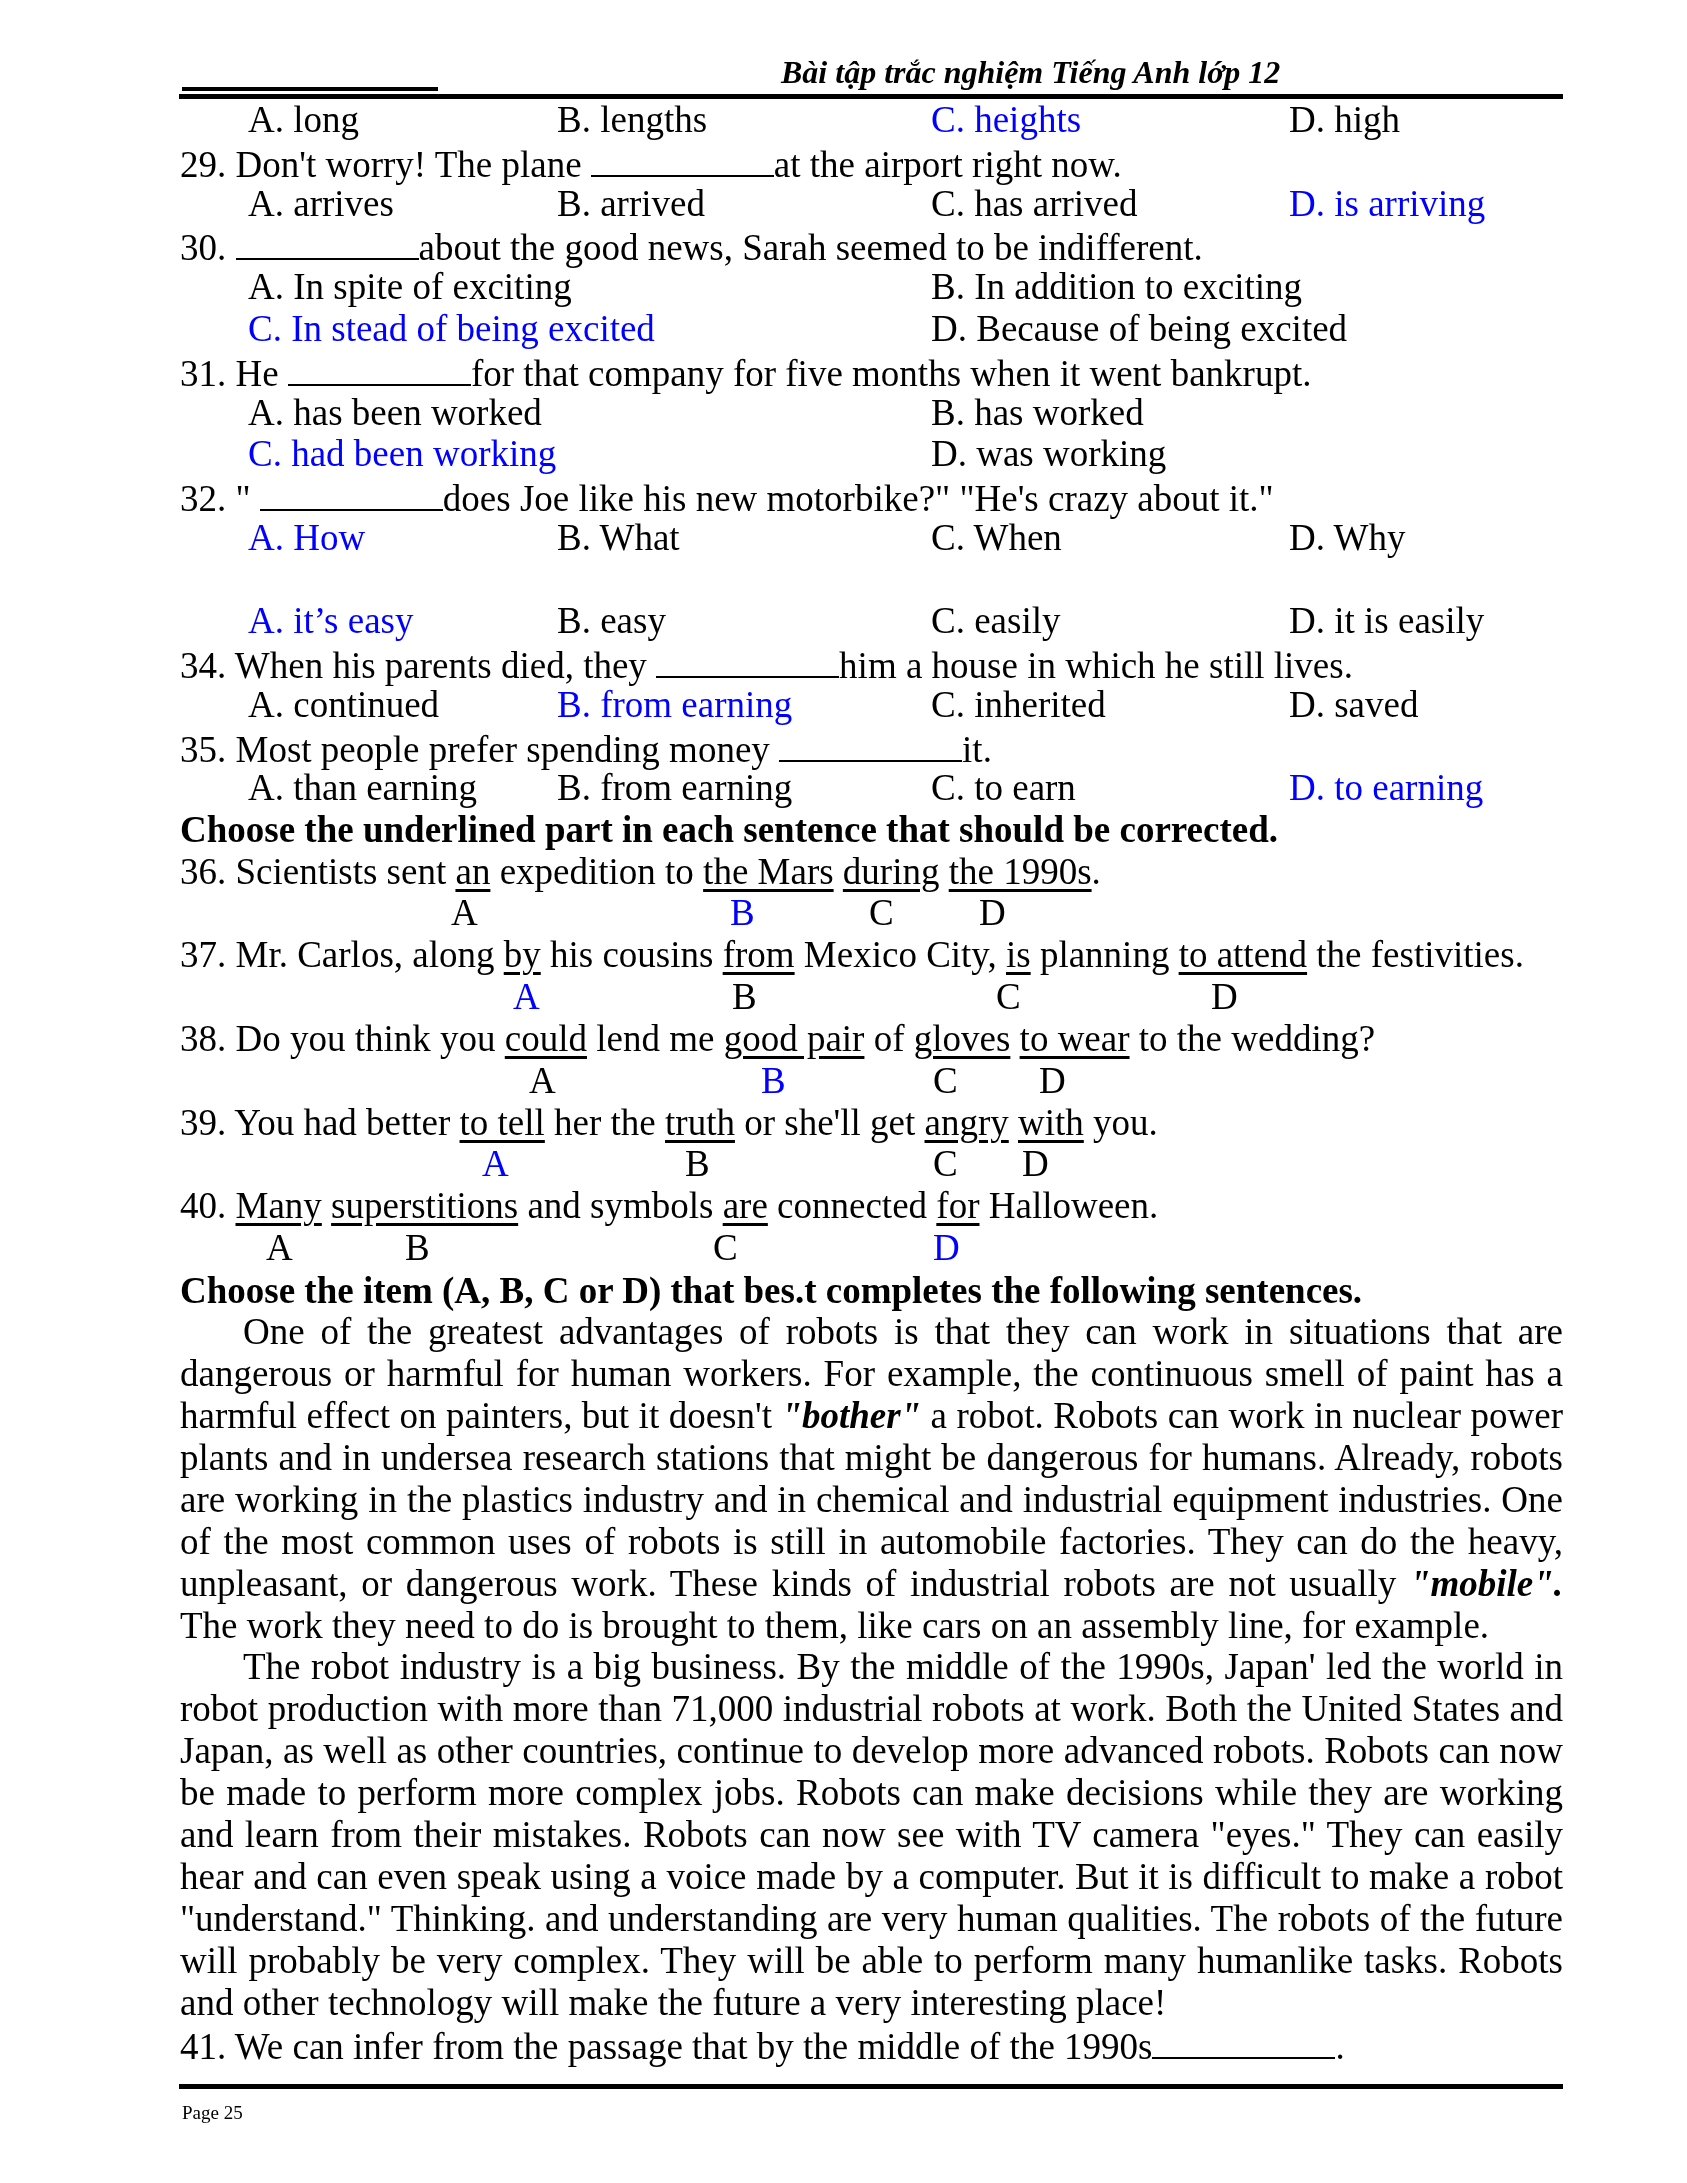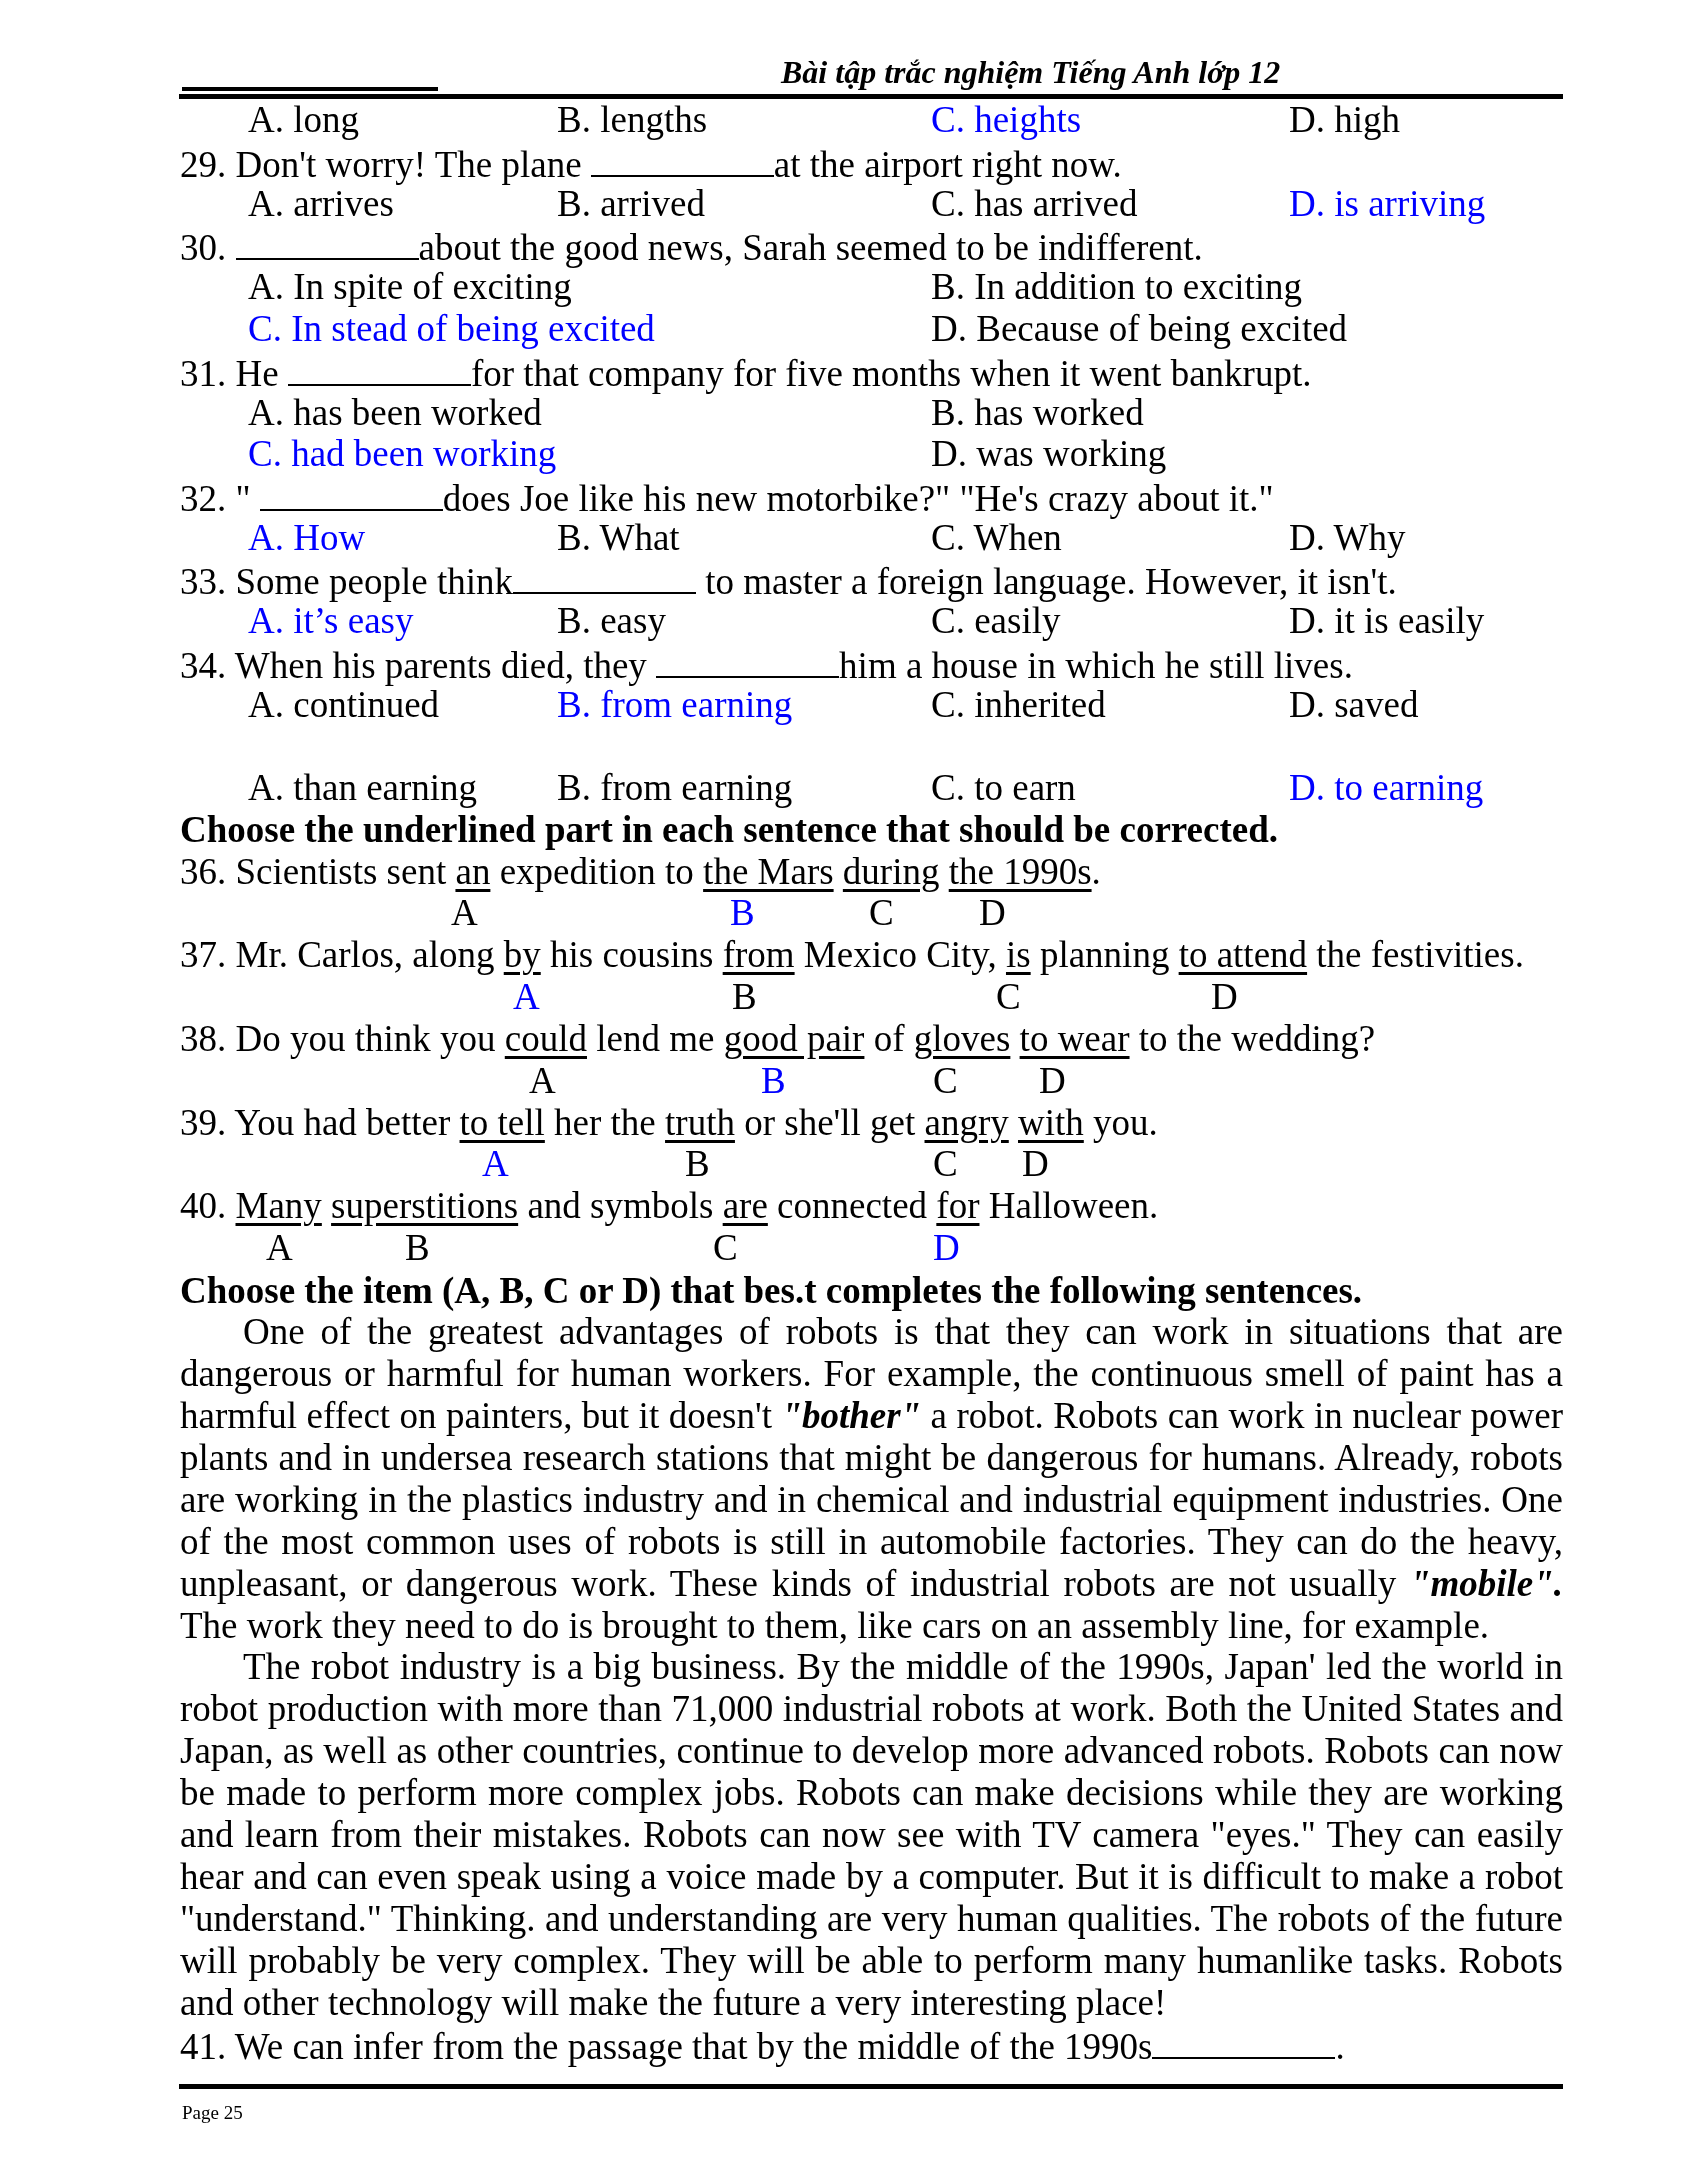--- a/index.html
+++ b/index.html
@@ -52,32 +52,32 @@
   <div class="ln" style="top:392px;left:931px">B. has worked</div>
   <div class="ln blue" style="top:433px;left:248px">C. had been working</div>
   <div class="ln" style="top:433px;left:931px">D. was working</div>
 
   <div class="ln" style="top:475px;left:180px"><span>32. " </span><span class="blank"></span><span>does Joe like his new motorbike?" "He's crazy about it."</span></div>
   <div class="ln blue" style="top:517px;left:248px">A. How</div>
   <div class="ln" style="top:517px;left:557px">B. What</div>
   <div class="ln" style="top:517px;left:931px">C. When</div>
   <div class="ln" style="top:517px;left:1289px">D. Why</div>
 
-  <div class="ln" style="top:558px;left:180px"><span>33. Some people think</span><span class="blank"></span><span> to master a foreign language. However, it isn't.</span></div>
   <div class="ln blue" style="top:600px;left:248px">A. it’s easy</div>
   <div class="ln" style="top:600px;left:557px">B. easy</div>
   <div class="ln" style="top:600px;left:931px">C. easily</div>
   <div class="ln" style="top:600px;left:1289px">D. it is easily</div>
 
   <div class="ln" style="top:642px;left:180px"><span>34. When his parents died, they </span><span class="blank"></span><span>him a house in which he still lives.</span></div>
   <div class="ln" style="top:684px;left:248px">A. continued</div>
   <div class="ln blue" style="top:684px;left:557px">B. from earning</div>
   <div class="ln" style="top:684px;left:931px">C. inherited</div>
   <div class="ln" style="top:684px;left:1289px">D. saved</div>
 
+  <div class="ln" style="top:726px;left:180px"><span>35. Most people prefer spending money </span><span class="blank"></span><span>it.</span></div>
   <div class="ln" style="top:767px;left:248px">A. than earning</div>
   <div class="ln" style="top:767px;left:557px">B. from earning</div>
   <div class="ln" style="top:767px;left:931px">C. to earn</div>
   <div class="ln blue" style="top:767px;left:1289px">D. to earning</div>
 
   <div class="ln bold" style="top:809px;left:180px">Choose the underlined part in each sentence that should be corrected.</div>
 
   <div id="error-items">
       <div class="ln" style="top: 851px; left: 180px;"><span>36. Scientists sent </span><span class="u">an</span><span> expedition to </span><span class="u">the Mars</span><span> </span><span class="u">during</span><span> </span><span class="u">the 1990s</span><span>.</span></div>
       <div class="ln" style="top: 892px; left: 451px;">A</div>

